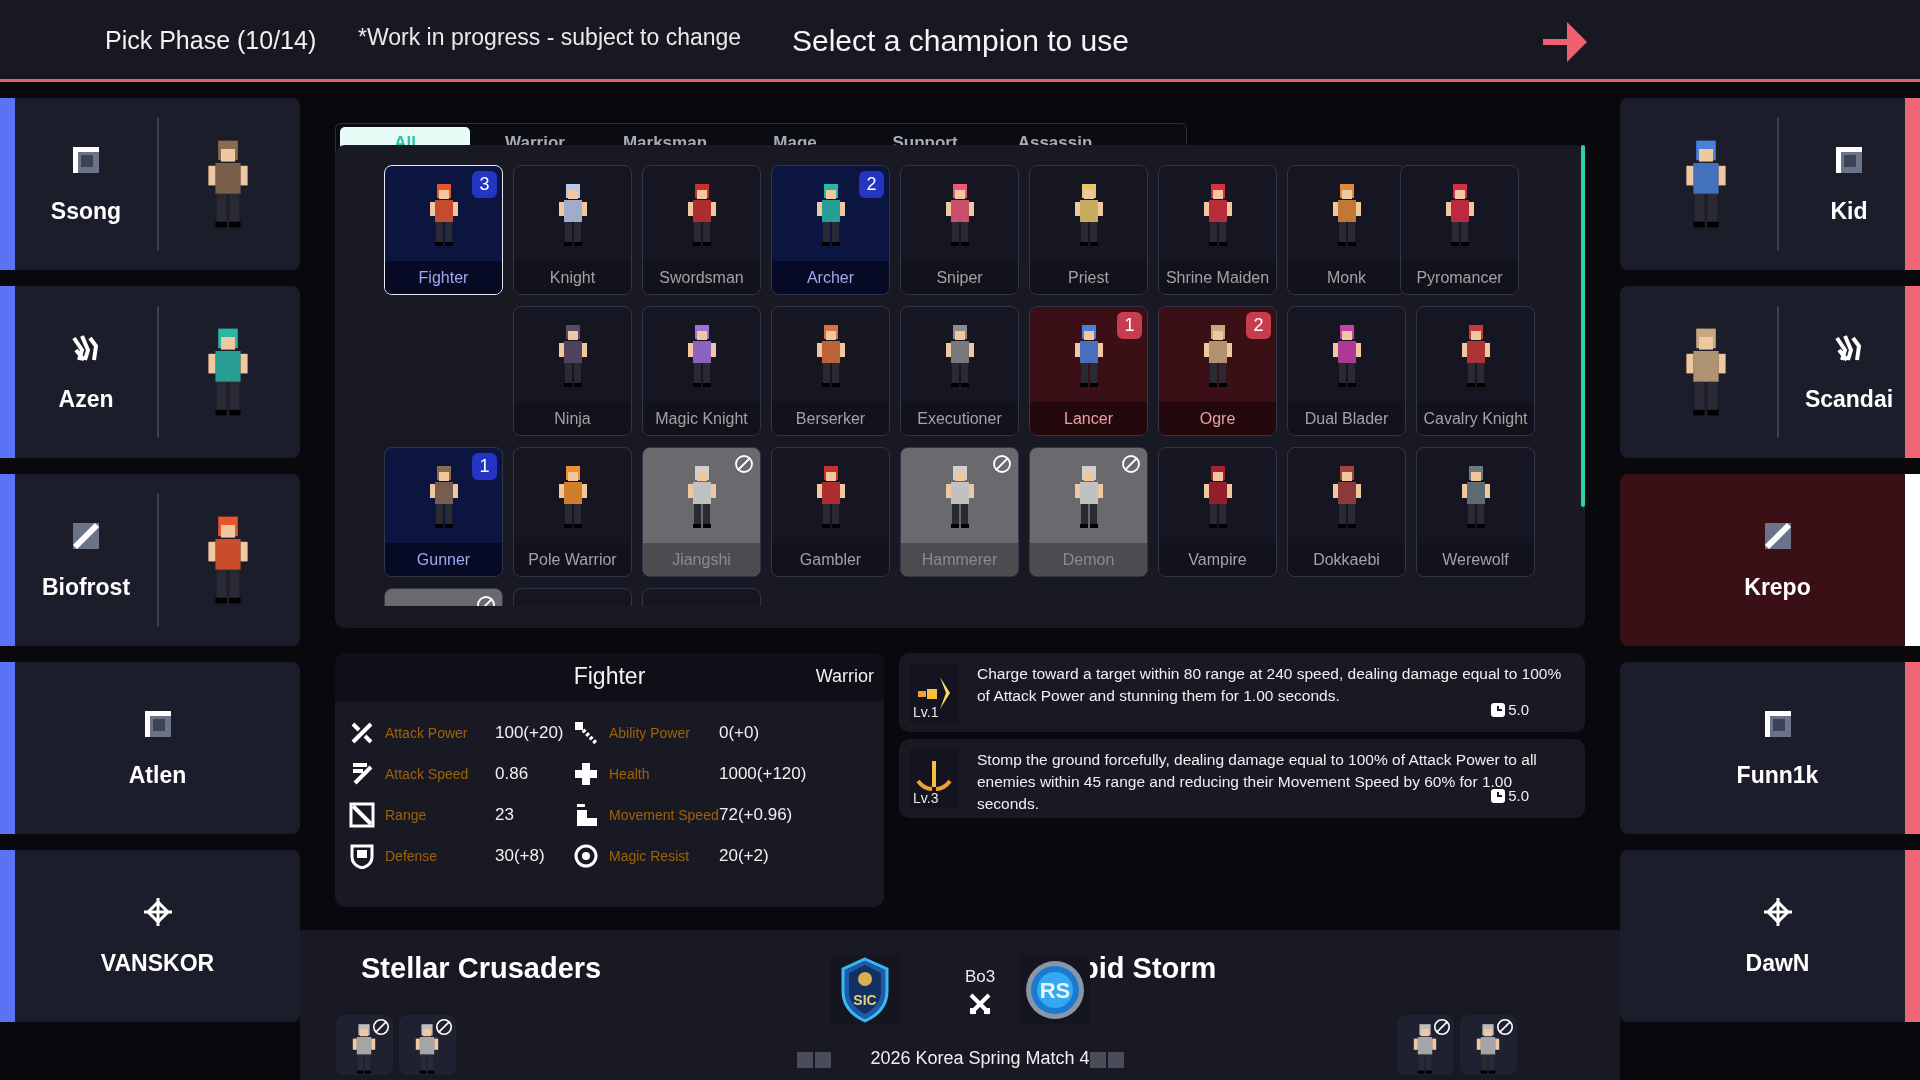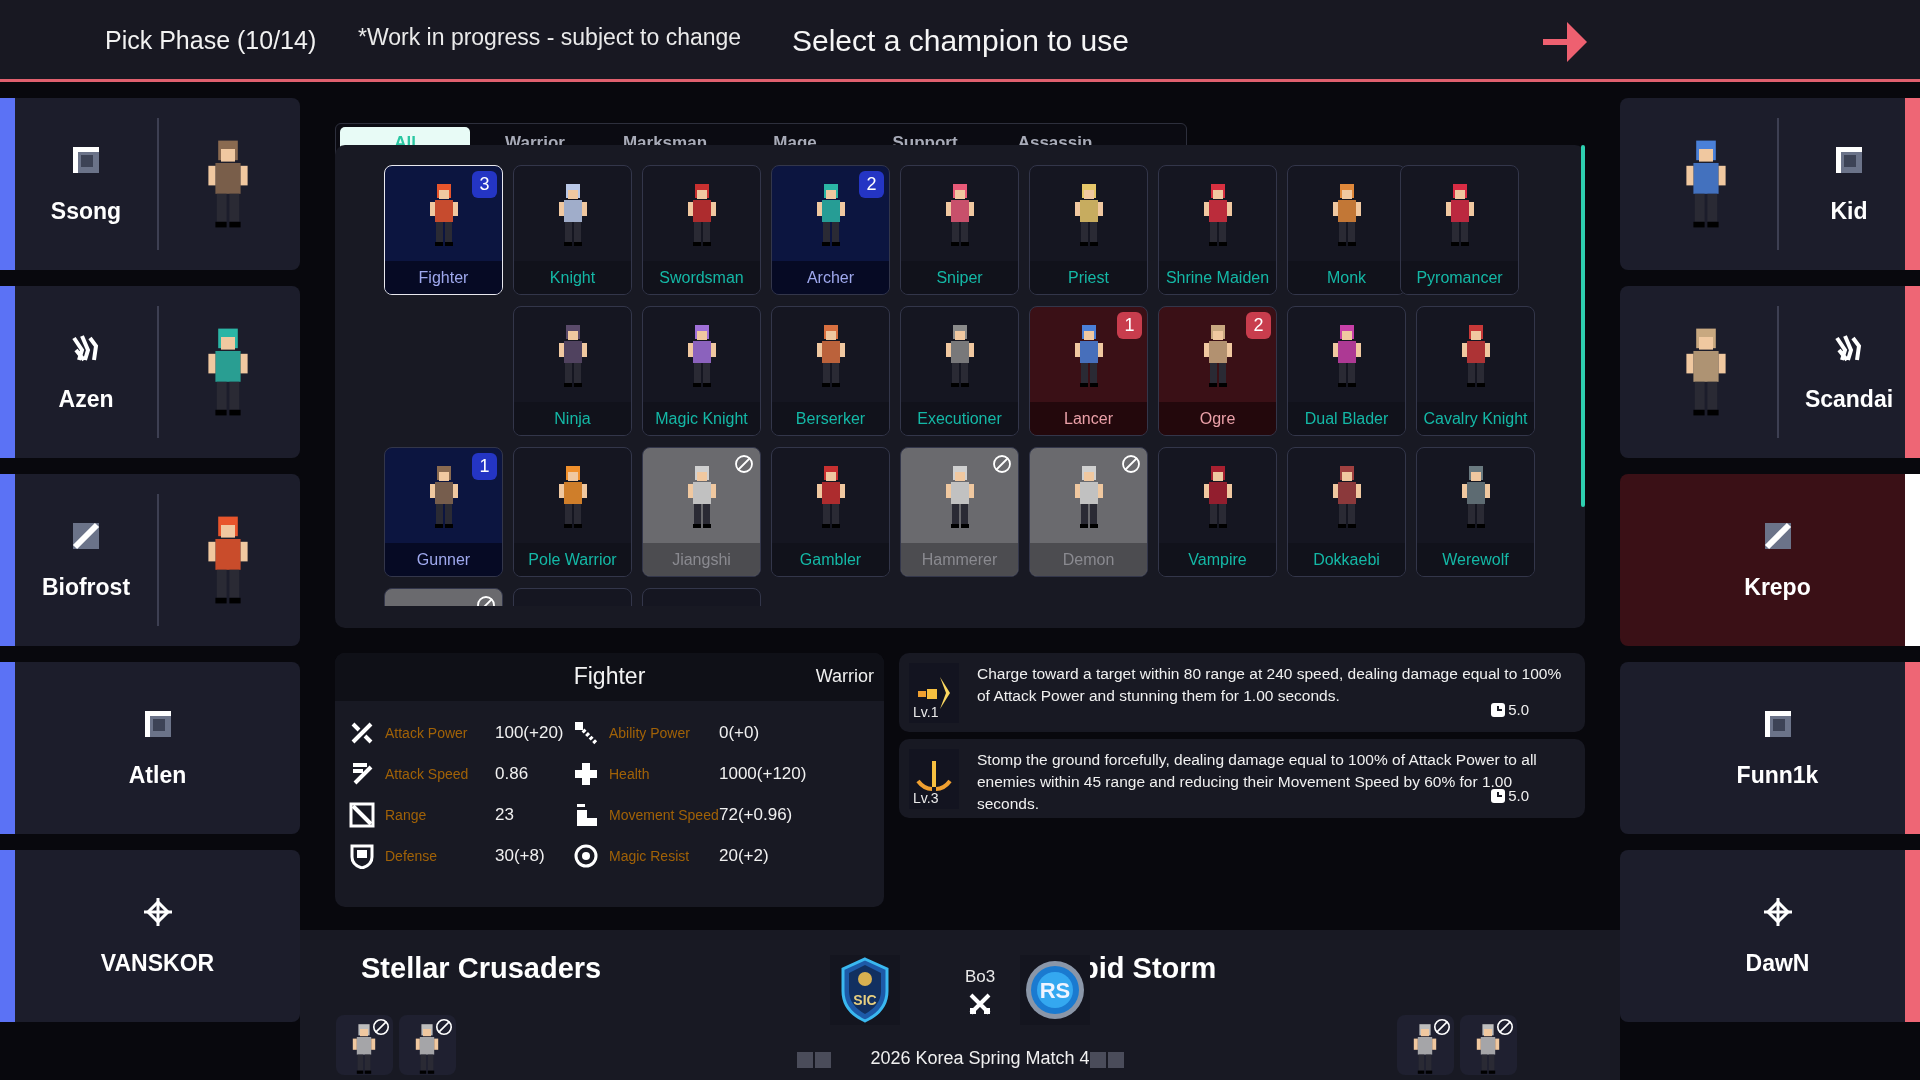--- a/index.html
+++ b/index.html
@@ -27,21 +27,21 @@
   .player .portrait { position: absolute; top: 0; width: 142px; height: 100%; display: flex; align-items: center; justify-content: center; }
 
   #tabs { position: absolute; left: 335px; top: 95px; width: 852px; height: 39px; border: 1px solid #2d2f3c; border-radius: 6px; background: #0b0b12; display: flex; align-items: center; padding: 0 4px; margin-top: 28px; }
   #tabs .tab { width: 130px; height: 31px; display: flex; align-items: center; justify-content: center; font-size: 17px; font-weight: bold; color: #a8abb8; border-radius: 5px; cursor: pointer; }
   #tabs .tab.active { background: #e8fbf6; color: #2ac7a2; }
 
   #grid-panel { position: absolute; left: 335px; top: 145px; width: 1250px; height: 483px; background: #181923; border-radius: 10px; overflow: hidden; }
   #grid { position: absolute; left: 49px; top: 20px; width: 1160px; height: 441px; overflow: hidden; }
   .champ { position: absolute; width: 119px; height: 130px; border: 1.5px solid #33364a; border-radius: 8px; background: #151621; overflow: hidden; cursor: pointer; }
   .champ .sprite { position: absolute; left: 0; top: 0; width: 100%; height: 97px; display: flex; align-items: center; justify-content: center; }
-  .champ .label { position: absolute; left: 0; bottom: 0; width: 100%; height: 33px; background: #11121b; display: flex; align-items: center; justify-content: center; font-size: 16px; color: #14b8a6; white-space: nowrap; }
+  .champ .label { position: absolute; left: 0; bottom: 0; width: 100%; height: 33px; background: #11121b; display: flex; align-items: center; justify-content: center; font-size: 16px; color: #a3a3a3; white-space: nowrap; }
   .champ.ally { background: #0c1540; }
   .champ.ally .label { background: #060a24; color: #9fa9ee; }
   .champ.selected { border-color: #e8e8ee; }
   .champ.enemy { background: #3a1016; }
   .champ.enemy .label { background: #23080c; color: #eaa0a8; }
   .champ.banned { background: #6a6a6e; }
   .champ.banned .label { background: #4c4c50; color: #8a8a90; }
   .champ .badge { position: absolute; right: 5px; top: 5px; width: 25px; height: 27px; border-radius: 6px; font-size: 18px; display: flex; align-items: center; justify-content: center; color: #fff; }
   .champ.ally .badge { background: #2435c4; }
   .champ.enemy .badge { background: #c83d4d; }

